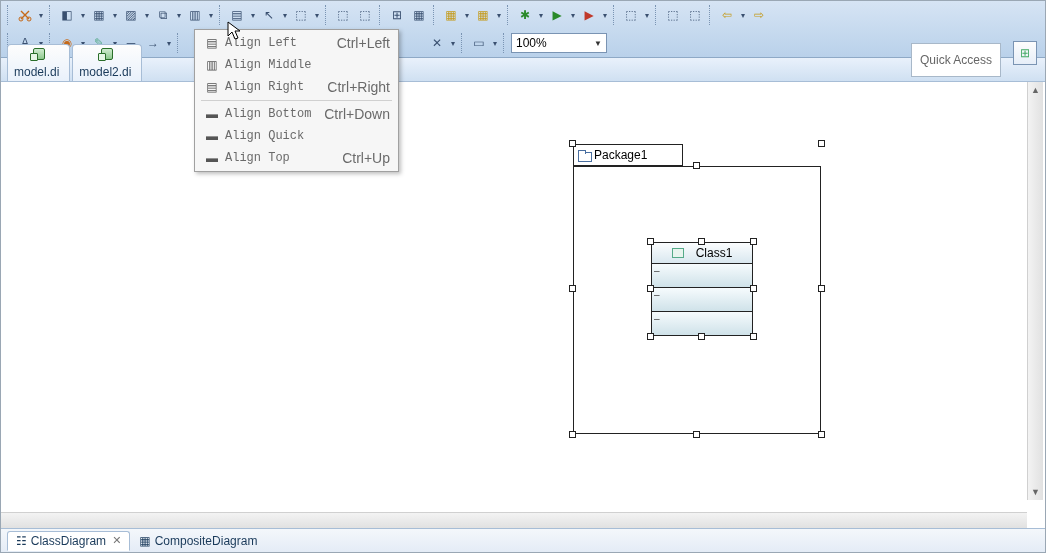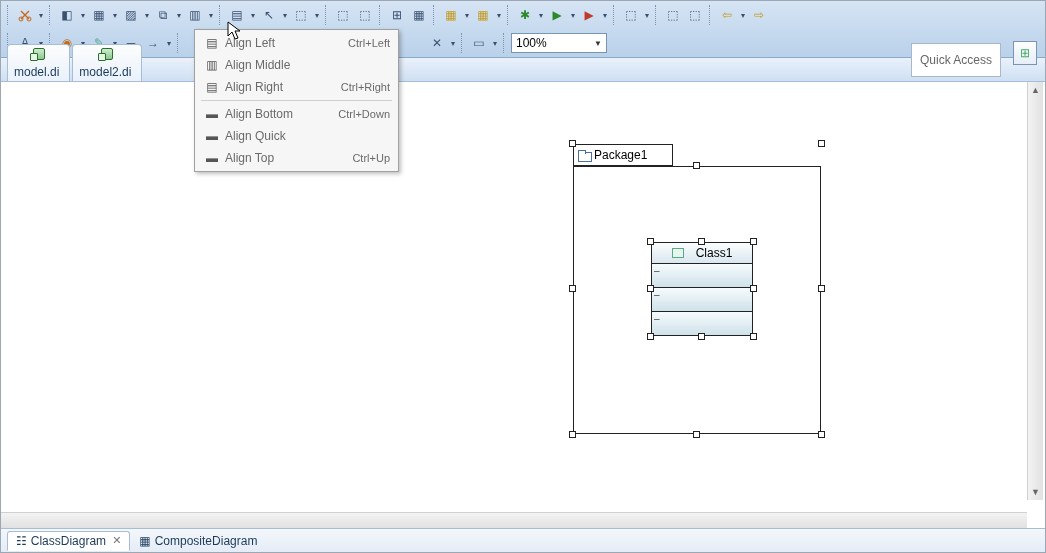--- a/index.html
+++ b/index.html
@@ -26,36 +26,36 @@
 .scrollbar-v .arrow { height: 16px; display: flex; align-items: center; justify-content: center; color: #666; font-size: 9px; }
 .scrollbar-h { position: absolute; left: 0; bottom: 24px; height: 16px; width: calc(100% - 18px); background: linear-gradient(#f3f3f3,#e1e1e1); border-top: 1px solid #d0d0d0; }
 
 .bottom-tabs { position: absolute; left: 0; bottom: 0; height: 24px; width: 100%; background: linear-gradient(#f4f7fb,#e4ecf6); border-top: 1px solid #a7bdd6; display: flex; align-items: center; padding-left: 6px; }
 .btab { display: flex; align-items: center; gap: 4px; padding: 2px 8px; border: 1px solid transparent; color: #1a3a5a; }
 .btab.active { background: #fff; border: 1px solid #a7bdd6; border-bottom-color: #fff; border-radius: 3px 3px 0 0; }
 .btab .close { color: #777; margin-left: 2px; font-size: 11px; }
 
 
 .package { position: absolute; left: 572px; top: 62px; width: 248px; height: 290px; }
-.pkg-tab { position: absolute; top: 0; left: 0; width: 100px; height: 22px; background: #fff; border: 1px solid #222; display: flex; align-items: center; gap: 4px; padding: 0 4px; font-size: 12px; }
+.pkg-tab { position: absolute; top: 0; left: 0; width: 110px; height: 22px; background: #fff; border: 1px solid #222; display: flex; align-items: center; gap: 4px; padding: 0 4px; font-size: 12px; }
 .pkg-body { position: absolute; top: 22px; left: 0; width: 100%; height: calc(100% - 22px); background: #fff; border: 1px solid #222; }
 .sel-handle { position: absolute; width: 7px; height: 7px; background: #fff; border: 1px solid #222; }
 
 
 .classbox { position: absolute; left: 650px; top: 160px; width: 102px; }
 .class-title { border: 1px solid #222; background: linear-gradient(#fbfdfe,#d9e7ef); height: 22px; display: flex; align-items: center; justify-content: center; gap: 12px; font-size: 12px; }
 .class-sect { border: 1px solid #222; border-top: none; height: 24px; background: linear-gradient(#f6fbfd,#cfe2e9); position: relative; }
 .class-sect::before { content: "–"; position: absolute; left: 2px; top: 1px; font-size: 10px; color: #444; }
 
 
 .menu { position: absolute; left: 193px; top: 28px; width: 205px; background: #f6f6f6; border: 1px solid #a0a0a0; box-shadow: 2px 2px 4px rgba(0,0,0,0.25); padding: 2px; }
 .menu-item { display: flex; align-items: center; height: 22px; padding: 0 6px; color: #555; }
 .menu-item .mi-icon { width: 18px; height: 16px; margin-right: 4px; display: flex; align-items: center; justify-content: center; }
-.menu-item .mi-label { flex: 1; color: #6a6a6a; }
-.menu-item .mi-sc { color: #6a6a6a; font-size: 11px; }
+.menu-item .mi-label { flex: 1; color: #6a6a6a; font-family: Liberation Mono, monospace; }
+.menu-item .mi-sc { color: #6a6a6a; font-size: 14px; }
 .menu-sep { height: 1px; background: #d0d0d0; margin: 2px 4px; }
 
 .cursor { position: absolute; left: 226px; top: 20px; width: 16px; height: 20px; pointer-events: none; }
 
 .folder-icon { width: 12px; height: 10px; display: inline-block; position: relative; }
 .folder-icon::before { content:""; position:absolute; left:0; top:2px; width:12px; height:8px; border:1px solid #4a6fa0; background:#fff; }
 .folder-icon::after { content:""; position:absolute; left:0; top:0; width:6px; height:3px; border:1px solid #4a6fa0; border-bottom:none; background:#fff; }
 
 .rect-icon { width:12px; height:10px; border:1px solid #5a8; background:#e8f4ee; display:inline-block; }
 .di-icon { width:14px; height:14px; display:inline-block; position:relative; }

